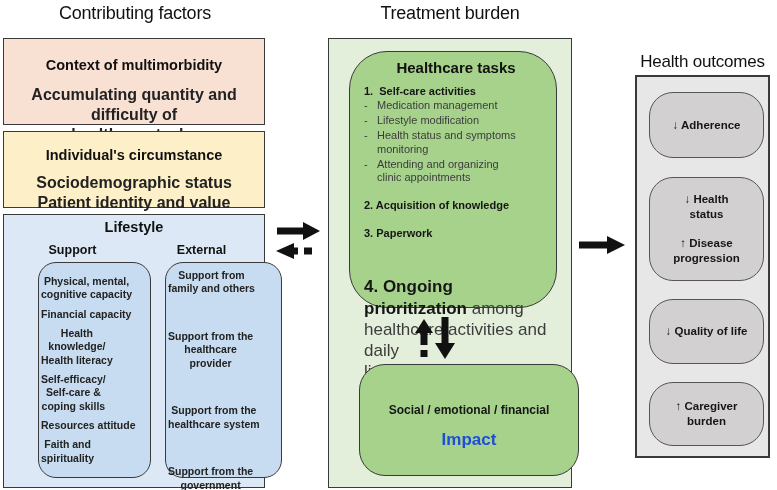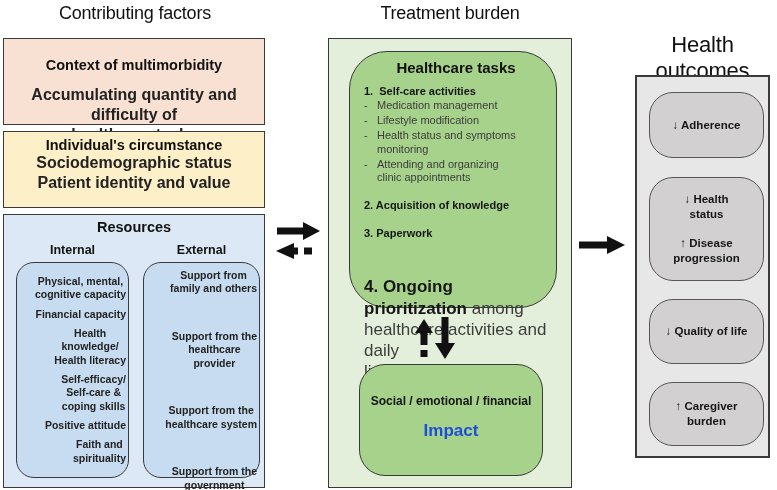--- a/index.html
+++ b/index.html
@@ -8,60 +8,60 @@
   #canvas { position: relative; width: 777px; height: 490px; background: #fff; overflow: hidden; }
 
   .col-title { position:absolute; font-weight:normal; color:#111; text-align:center; letter-spacing:-0.2px; }
   .pre { white-space: pre-line; }
 
   .box { position:absolute; border:1.5px solid #3a3a3a; }
 
   
   #title-left { left:0; top:3px; width:270px; font-size:18px; }
   #box-context { left:3px; top:38px; width:262px; height:87px; background:#f8e1d3; text-align:center; padding-top:18px; }
-  #box-circumstance { left:3px; top:131px; width:262px; height:77px; background:#fdefc7; text-align:center; padding-top:5px; }
+  #box-circumstance { left:3px; top:131px; width:262px; height:77px; background:#fdefc7; text-align:center; padding-top:15px; }
   #box-resources { left:3px; top:214px; width:262px; height:274px; background:#dce8f5; text-align:center; padding-top:4px; }
   .box-heading { font-size:14.5px; font-weight:bold; color:#111; }
   .body-line { font-size:16px; font-weight:bold; color:#222; line-height:1.25; }
   #box-context .body-line:nth-of-type(1){ margin-top:10px; }
   #box-context .body-line:nth-of-type(2){ margin-top:12px; }
   #box-circumstance .body-line:nth-of-type(1){ margin-top:20px; }
-  #box-circumstance .body-line:nth-of-type(2){ margin-top:0; }
+  #box-circumstance .body-line:nth-of-type(2){ margin-top:10px; }
 
   .sub-col-heading { position:absolute; font-size:12.5px; font-weight:bold; color:#111; width:113px; text-align:center; top:28px; }
   #heading-internal { left:12px; }
   #heading-external { left:139px; width:117px; }
   .res-inner { position:absolute; top:47px; height:216px; background:#c7dcf0; border:1.5px solid #3a3a3a; border-radius:18px;
-               display:flex; flex-direction:column; justify-content:space-evenly; align-items:flex-end; padding:6px 2px; }
+               display:flex; flex-direction:column; justify-content:space-evenly; align-items:flex-start; padding:6px 2px;margin-left:22px; }
   #res-internal { left:12px; width:113px; }
   #res-external { left:139px; width:117px;gap:34px; }
   .res-item { font-size:10.5px; font-weight:bold; color:#222; line-height:1.28; text-align:center; }
 
   
   #title-middle { left:328px; top:3px; width:244px; font-size:18px; }
   #box-burden { left:328px; top:38px; width:244px; height:450px; background:#e3efda; }
   #box-tasks { position:absolute; left:20px; top:12px; width:208px; height:257px; background:#a6d28c; border:1.5px solid #3a3a3a;
                border-radius:38px; padding:7px 8px 0 14px; }
   #tasks-heading { font-size:15px; font-weight:bold; color:#111; text-align:center; margin-bottom:9px; }
   .hc-item-bold { font-size:11px; font-weight:bold; color:#161616; white-space:pre; }
   .hc-sub { display:flex; font-size:11px; color:#3c3c3c; line-height:1.2; margin-top:2px; }
   .hc-sub .dash { width:13px; flex:0 0 13px; }
   .hc-sub .txt { white-space:pre-line; }
   #hc-item2 { margin-top:15px; }
   #hc-item3 { margin-top:16px; }
   #hc-item4 { margin-top:16px; font-size:17px; line-height:1.25; color:#3c3c3c; }
   #hc-item4 .b { font-weight:bold; color:#161616; }
 
-  #box-impact { position:absolute; left:30px; top:325px; width:184px; height:112px; background:#a6d28c; border:1.5px solid #3a3a3a;
-                border-radius:26px; text-align:center; padding-top:29px; }
+  #box-impact { position:absolute; left:30px; top:325px; width:220px; height:112px; background:#a6d28c; border:1.5px solid #3a3a3a;
+                border-radius:26px; text-align:center; padding-top:38px; }
   #impact-subtitle { font-size:12px; font-weight:bold; color:#161616; }
   #impact-title { font-size:17px; font-weight:bold; color:#1d4ed8; margin-top:13px; }
 
   
-  #title-right { left:628px; top:32px; width:149px; font-size:22px; }
+  #title-right { left:628px; top:52px; width:149px; font-size:17px; }
   #box-outcomes { left:635px; top:75px; width:135px; height:383px; background:#e8e7e7; border-width:2px; }
   .outcome-box { position:absolute; left:12px; width:115px; background:#d2d0d0; border:1.4px solid #565656; border-radius:24px;
                  display:flex; align-items:center; justify-content:center; text-align:center;
                  font-size:11.5px; font-weight:bold; color:#161616; line-height:1.3; }
   #outcome-0 { top:15px; height:66px; }
   #outcome-1 { top:100px; height:104px; }
   #outcome-2 { top:222px; height:65px; }
   #outcome-3 { top:305px; height:64px; }
 
   .arrow { position:absolute; }
@@ -83,35 +83,35 @@
     <div class="body-line pre">Evolving and fluctuating health status</div>
   </div>
 
   <div class="box" id="box-circumstance">
     <div class="box-heading">Individual's circumstance</div>
     <div class="body-line">Sociodemographic status</div>
     <div class="body-line">Patient identity and value</div>
   </div>
 
   <div class="box" id="box-resources">
-    <div class="box-heading">Resources</div>
-    <div class="sub-col-heading" id="heading-internal">Internal</div>
+    <div class="box-heading">Lifestyle</div>
+    <div class="sub-col-heading" id="heading-internal">Support</div>
     <div class="sub-col-heading" id="heading-external">External</div>
 
     <div class="res-inner" id="res-internal">
       <div class="res-item pre">Physical, mental,
 cognitive capacity</div>
       <div class="res-item pre">Financial capacity</div>
       <div class="res-item pre">Health
 knowledge/
 Health literacy</div>
       <div class="res-item pre">Self-efficacy/
 Self-care &amp;
 coping skills</div>
-      <div class="res-item pre">Positive attitude</div>
+      <div class="res-item pre">Resources attitude</div>
       <div class="res-item pre">Faith and
 spirituality</div>
     </div>
 
     <div class="res-inner" id="res-external">
       <div class="res-item pre">Support from
 family and others</div>
       <div class="res-item pre">Support from the
 healthcare
 provider</div>

